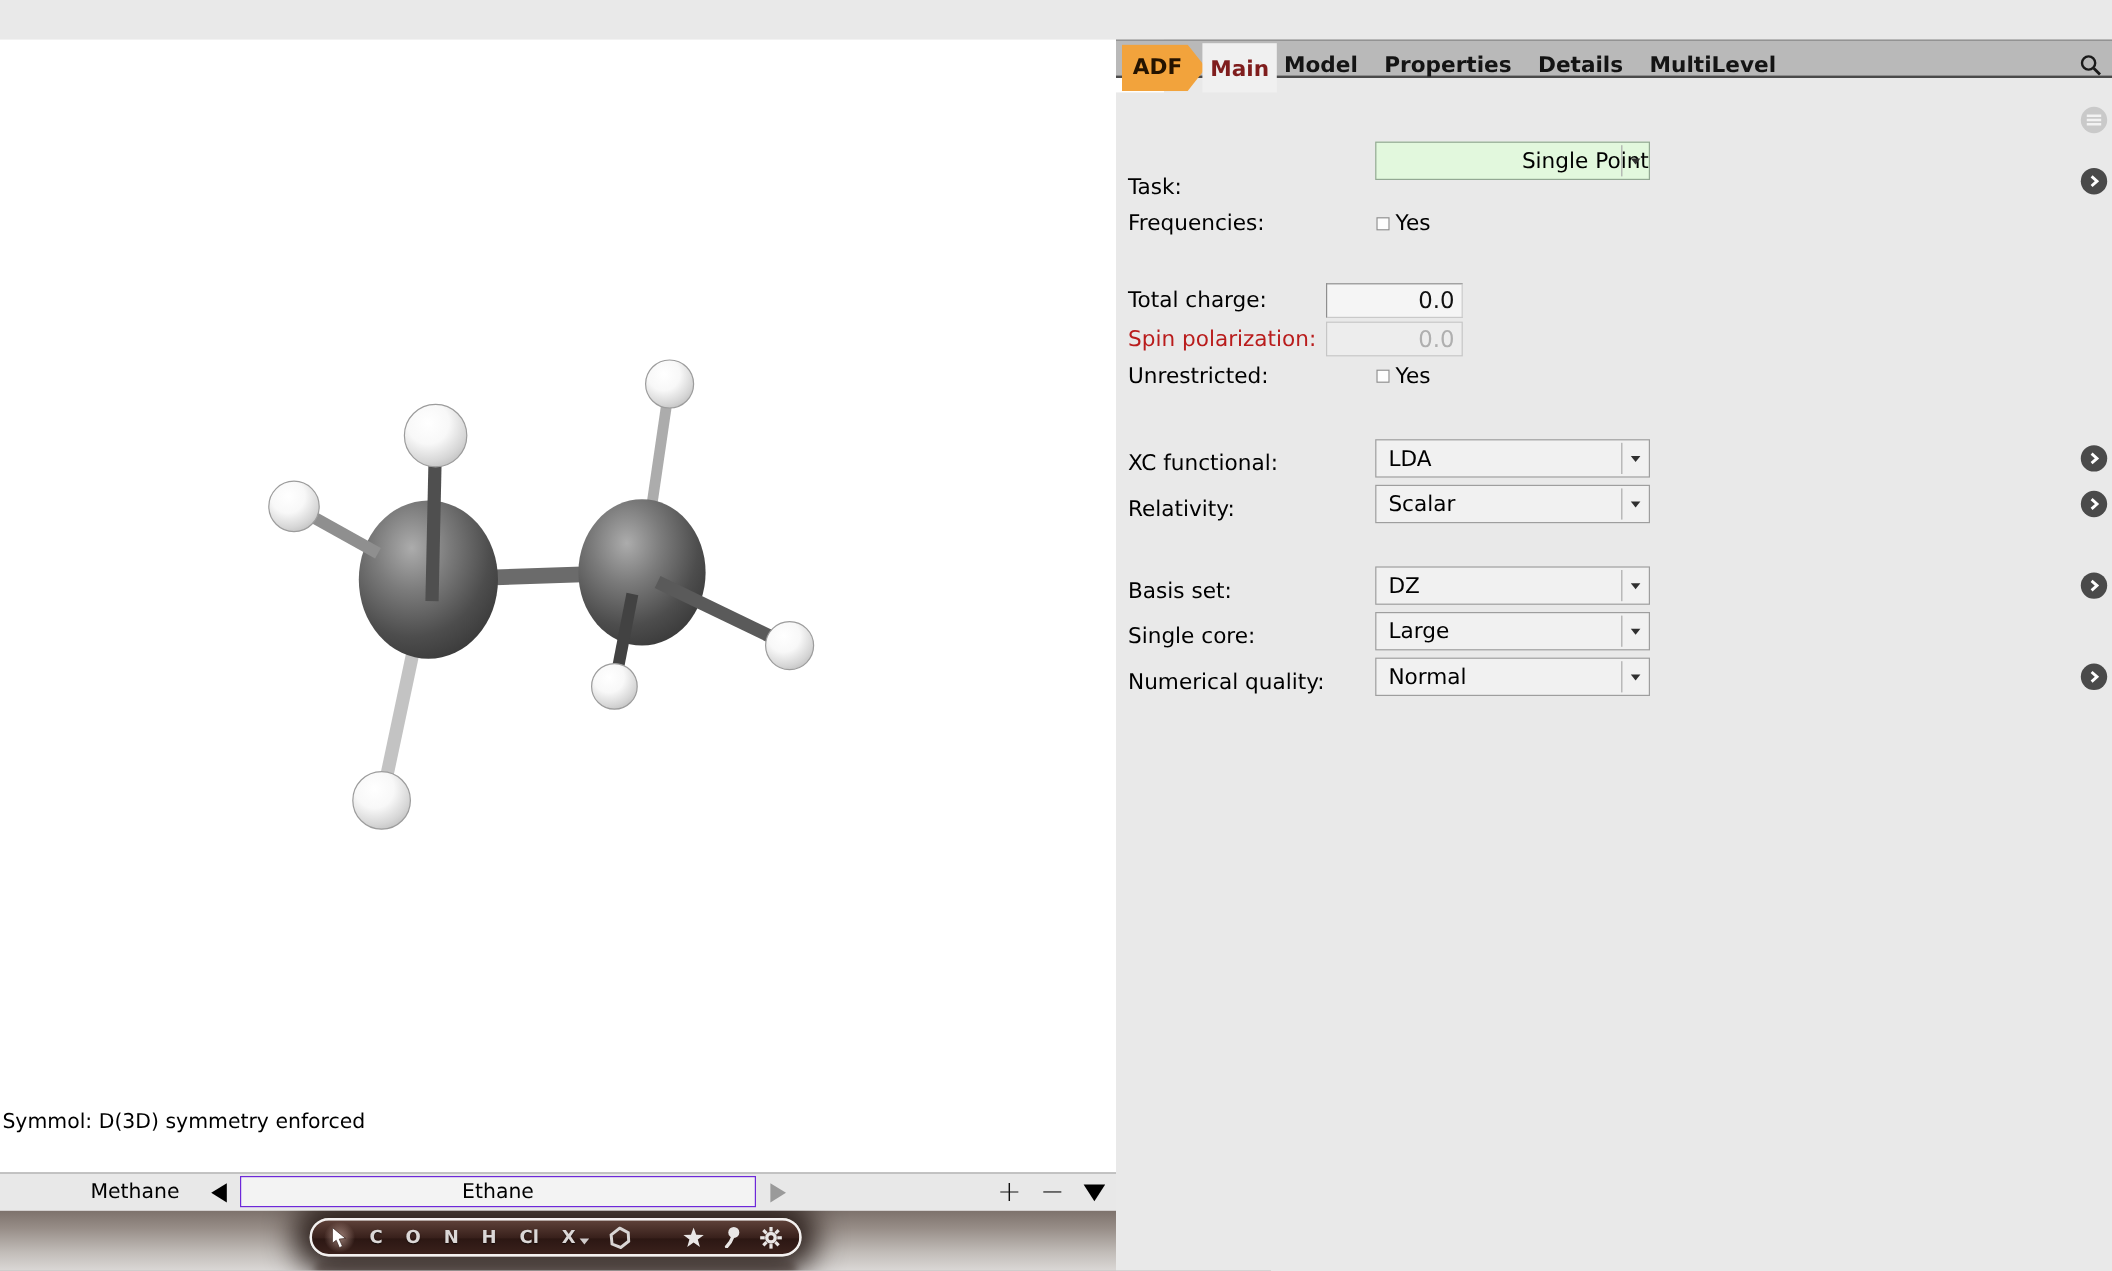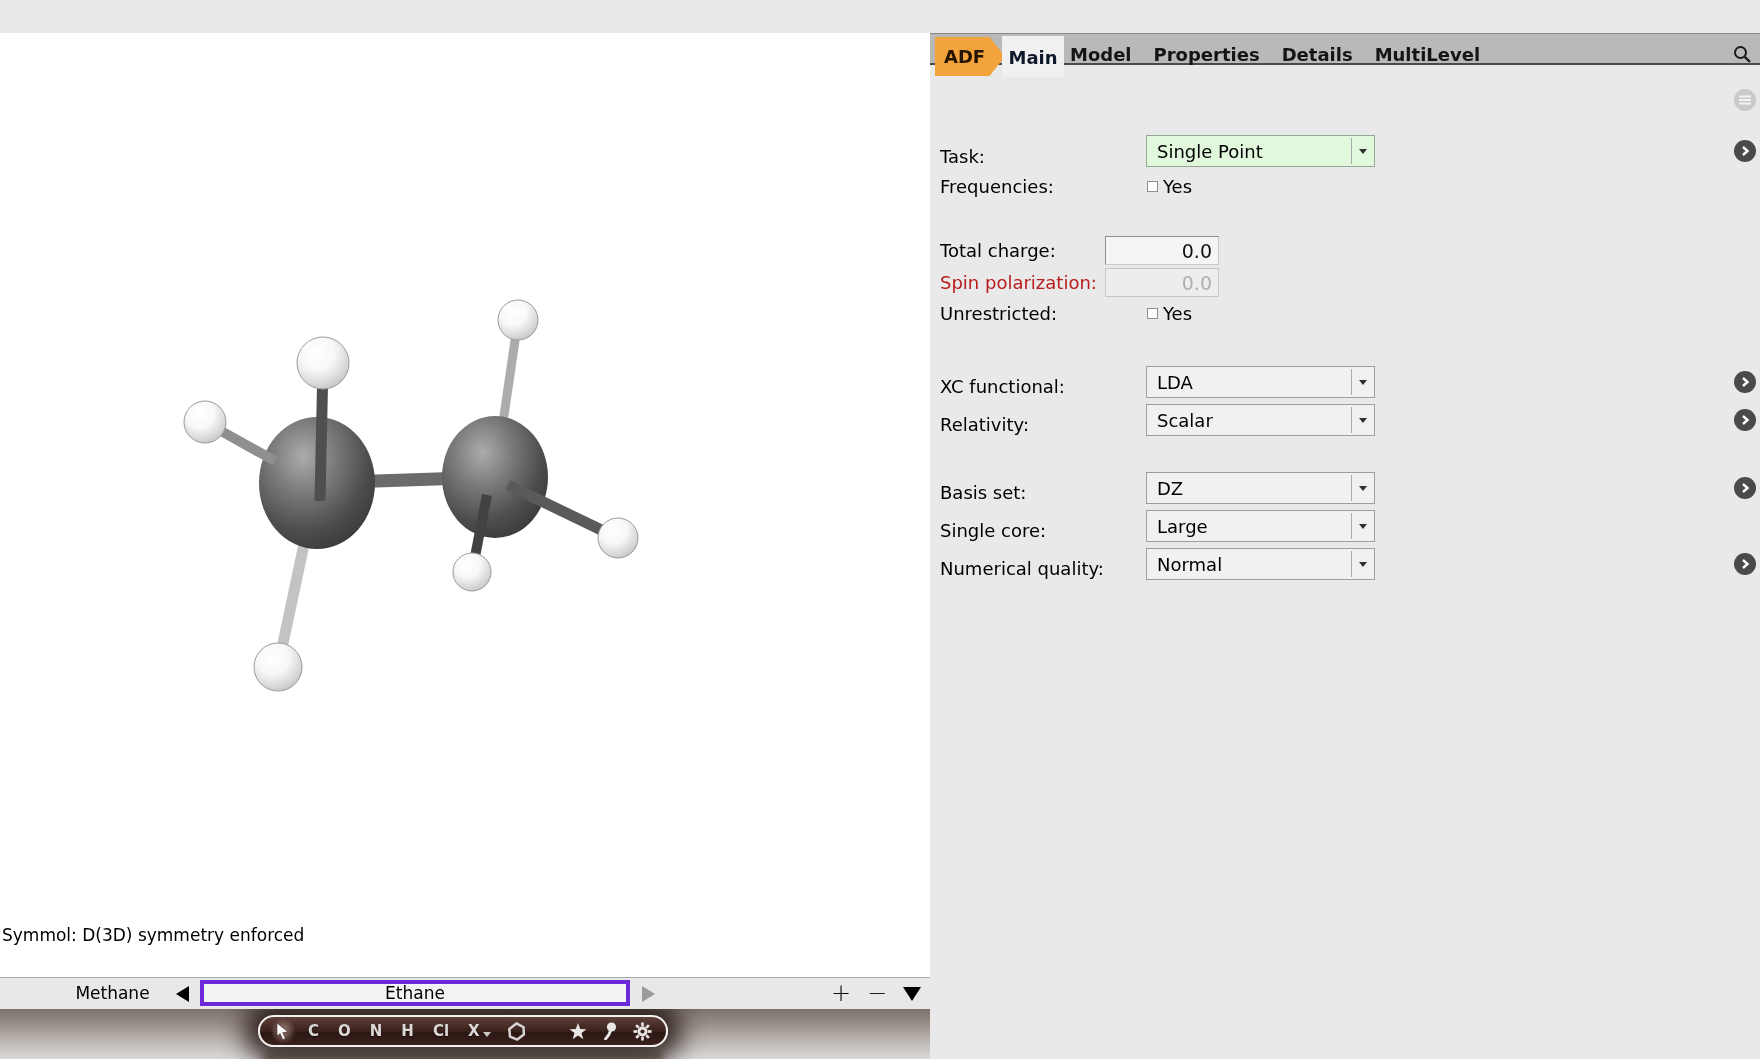--- a/index.html
+++ b/index.html
@@ -5,32 +5,32 @@
   html,body{margin:0;padding:0;background:#888;}
   #app{position:relative;width:1760px;height:1059px;overflow:hidden;
        font-family:"DejaVu Sans","Liberation Sans",sans-serif;background:#E9E9E9;}
   
   #menubar{position:absolute;left:0;top:0;width:1760px;height:33px;background:#F1F1F1;
            border-bottom:1px solid #DCDCDC;display:flex;align-items:center;gap:28px;
            padding-left:10px;box-sizing:border-box;font-size:17px;color:#000;}
   .menu-item{cursor:default;white-space:nowrap;}
   .menu-item u{text-decoration:underline;}
   
-  #viewer{position:absolute;left:0;top:33px;width:930px;height:944px;background:#FFFFFF;}
+  #viewer{position:absolute;left:0;top:33px;width:930px;height:944px;background:#FFFFFF;padding-left:40px;}
   #status-text{position:absolute;left:2px;top:892px;font-size:17px;color:#000;}
   
   #tabbar{position:absolute;left:930px;top:33px;width:830px;height:32px;background:#B9B9B9;
           border-top:1px solid #8A8A8A;border-bottom:2px solid #4A4A4A;box-sizing:border-box;}
   #tab-adf{position:absolute;left:5px;top:3px;width:70px;height:39px;background:#F2A33C;
            clip-path:polygon(0 0,78% 0,100% 50%,78% 100%,0 100%);
            display:flex;align-items:center;padding-left:9px;box-sizing:border-box;
            font-weight:bold;font-size:18px;color:#241300;}
   #tab-main{position:absolute;left:72px;top:2px;width:62px;height:42px;background:#F0F0F0;
             display:flex;align-items:center;justify-content:center;
-            font-weight:bold;font-size:18px;color:#0f172a;}
+            font-weight:bold;font-size:18px;color:#7f1d1d;}
   #tab-others{position:absolute;left:140px;top:0;height:41px;display:flex;align-items:center;
               gap:22px;font-weight:bold;font-size:18px;color:#141414;justify-content:center;}
   .tab-label{cursor:default;}
   #search-icon{position:absolute;right:8px;top:10px;width:20px;height:20px;}
   
   #panel{position:absolute;left:930px;top:77px;width:830px;height:982px;background:#E9E9E9;}
   .form-label{position:absolute;left:940px;font-size:18px;color:#000;}
   .form-label.disabled{color:#b91c1c;}
   .dropdown{position:absolute;left:1146px;width:229px;height:32px;background:#F1F1F1;
             border:1px solid #9E9E9E;box-sizing:border-box;display:flex;align-items:center;
@@ -53,21 +53,21 @@
   #hamburger-btn{position:absolute;left:1734px;top:89px;width:22px;height:22px;border-radius:50%;
           background:#C9C9C9;display:flex;align-items:center;justify-content:center;cursor:default;}
   
   #navbar{position:absolute;left:0;top:977px;width:930px;height:32px;background:#E8E8E8;
           border-top:1px solid #A8A8A8;box-sizing:border-box;}
   #prev-name{position:absolute;left:60px;top:5px;width:105px;text-align:center;font-size:17px;color:#000;}
   #prev-arrow{position:absolute;left:176px;top:8px;width:0;height:0;
               border-top:8px solid transparent;border-bottom:8px solid transparent;
               border-right:13px solid #000;cursor:default;}
   #mol-box{position:absolute;left:200px;top:2px;width:430px;height:26px;background:#F3F3F3;
-           border:4px solid #6d28d9;box-sizing:border-box;display:flex;align-items:center;
+           border:1px solid #6d28d9;box-sizing:border-box;display:flex;align-items:center;
            justify-content:center;font-size:17px;color:#000;cursor:default;}
   #next-arrow{position:absolute;left:642px;top:8px;width:0;height:0;
               border-top:8px solid transparent;border-bottom:8px solid transparent;
               border-left:13px solid #9A9A9A;cursor:default;}
   #add-btn{position:absolute;left:828px;top:0px;width:26px;height:30px;font-size:24px;
            font-weight:300;color:#111;display:flex;align-items:center;justify-content:center;cursor:default;}
   #remove-btn{position:absolute;left:864px;top:0px;width:26px;height:30px;font-size:24px;
            font-weight:300;color:#111;display:flex;align-items:center;justify-content:center;cursor:default;}
   #list-btn{position:absolute;left:903px;top:9px;width:0;height:0;cursor:default;
             border-left:9px solid transparent;border-right:9px solid transparent;
@@ -158,21 +158,21 @@
 
   <div id="hamburger-btn">
     <svg width="14" height="12" viewBox="0 0 14 12">
       <line x1="1" y1="2.5" x2="13" y2="2.5" stroke="#F2F2F2" stroke-width="2"></line>
       <line x1="1" y1="6" x2="13" y2="6" stroke="#F2F2F2" stroke-width="2"></line>
       <line x1="1" y1="9.5" x2="13" y2="9.5" stroke="#F2F2F2" stroke-width="2"></line>
     </svg>
   </div>
 
   <div class="form-label" style="top:141px;line-height:32px;">Task:</div>
-  <div class="dropdown green" style="top:135px;">
+  <div class="dropdown green" style="top:118px;justify-content:flex-end;">
     <span>Single Point</span>
     <span class="dd-split"></span>
       <span class="dd-arrow"></span>
   </div>
   <div class="go-btn" style="top:140px;">
     <svg width="12" height="12" viewBox="0 0 12 12">
         <path d="M4 2 L8.5 6 L4 10" fill="none" stroke="#FFF" stroke-width="2.4"></path>
       </svg>
   </div>
 

